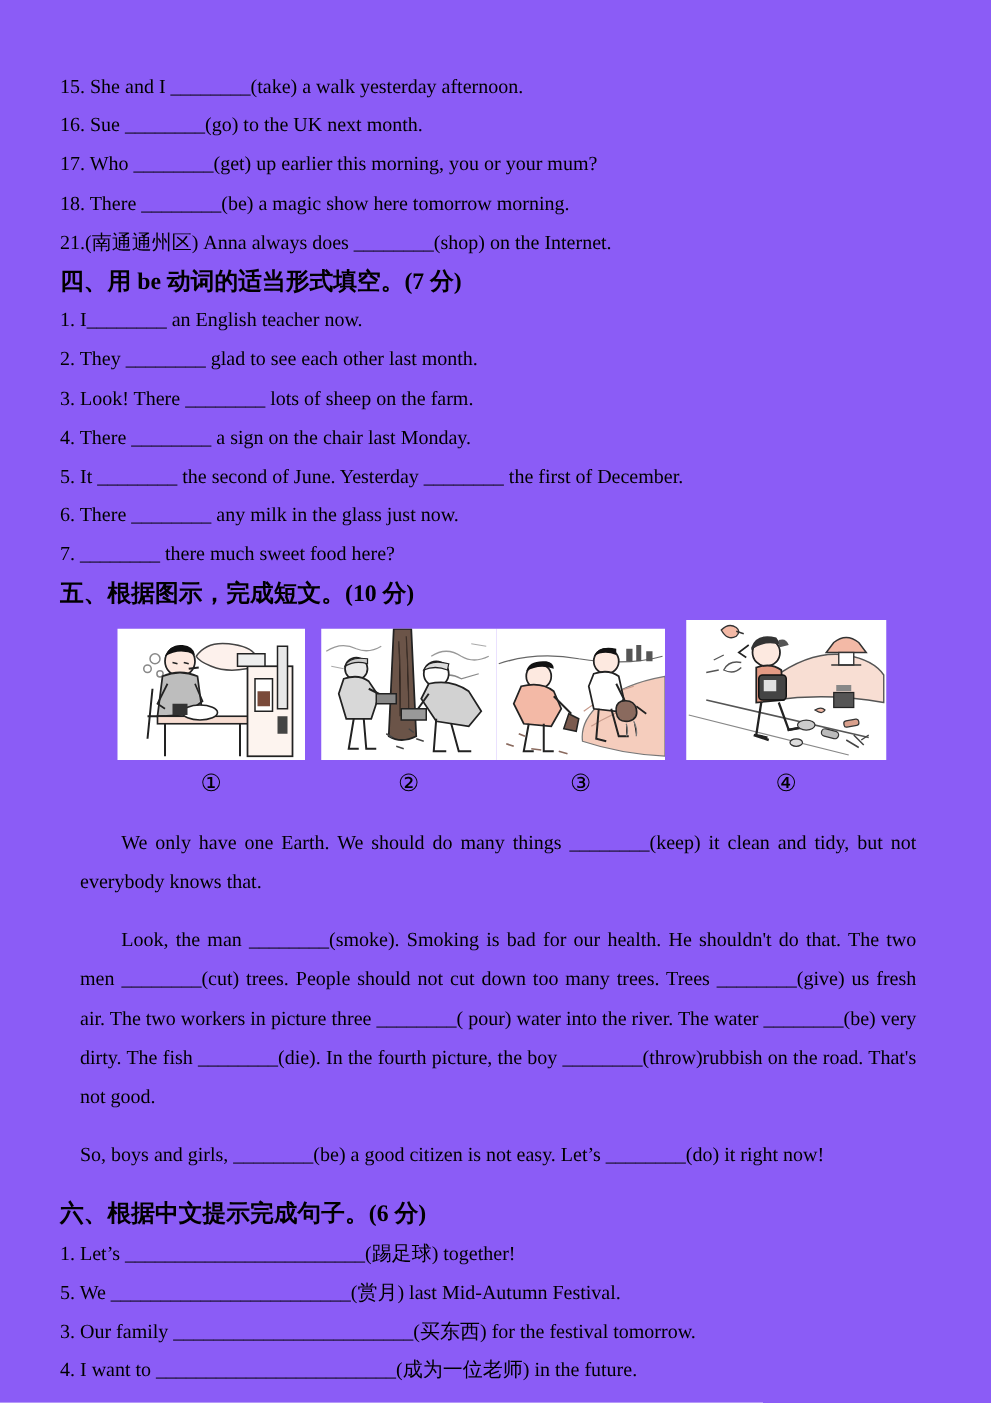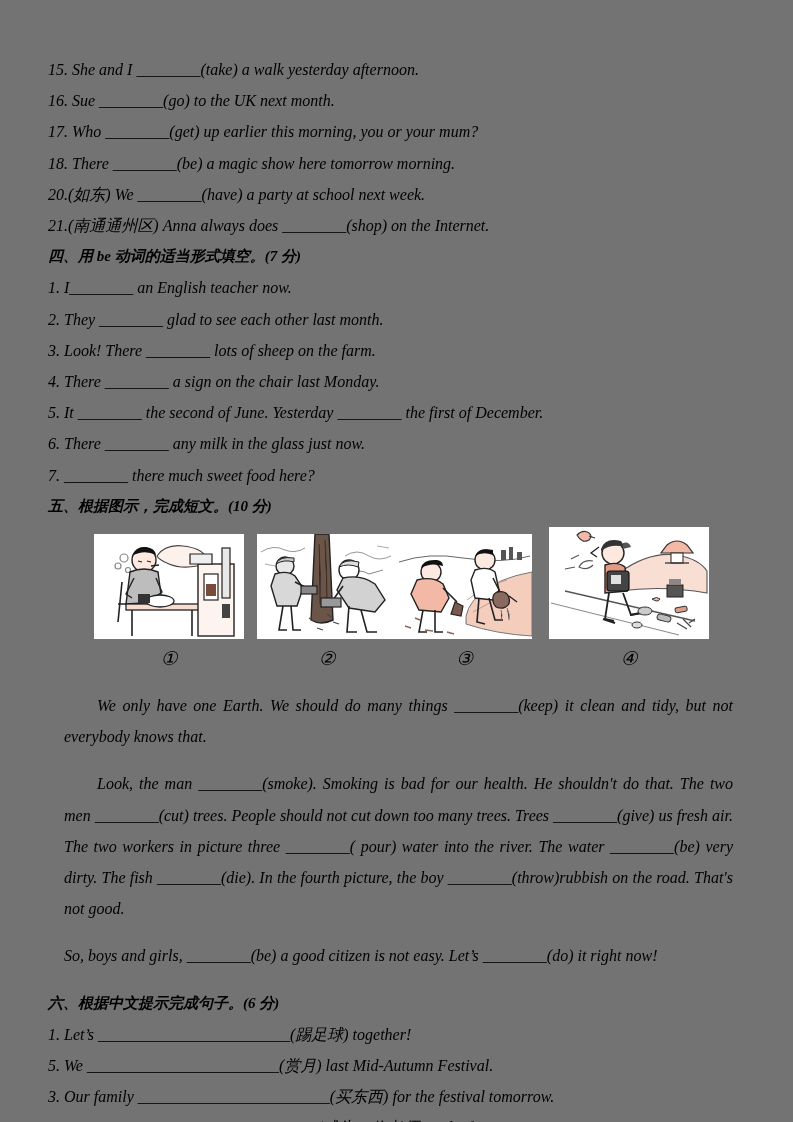--- a/index.html
+++ b/index.html
@@ -3,27 +3,27 @@
 <meta charset="utf-8">
 <style>
   html,body{margin:0;padding:0;}
   body{
     width:793px;height:1122px;background:#ffffff;color:#000;
     font-family:"Liberation Serif","DejaVu Serif",serif;
     overflow:hidden;
   }
   .page{
     box-sizing:border-box;width:793px;height:1122px;
-    padding:54px 44px 0 48px;background:#737373;font-style:italic;
+    padding:54px 44px 0 48px;background:#8b5cf6;
   }
   .line{
     font-size:16px;line-height:31.2px;white-space:nowrap;
   }
   .sec-title{
-    font-weight:bold;font-size:15px;line-height:31.2px;white-space:nowrap;
+    font-weight:bold;font-size:19px;line-height:31.2px;white-space:nowrap;
   }
   .figures{
     display:flex;align-items:flex-end;margin:5px 0 0 46px;height:112px;
   }
   .fig{display:flex;flex-direction:column;align-items:center;}
   .fig svg{display:block;background:#fff;}
   .fig-1{margin-right:13px;}
   .fig-2{margin-right:0;}
   .fig-3{margin-right:17px;}
   .fig-label{
@@ -38,21 +38,20 @@
 </head>
 <body>
 
 <div class="page">
 
   <div>
     <div class="line">15. She and I ________(take) a walk yesterday afternoon.</div>
     <div class="line">16. Sue ________(go) to the UK next month.</div>
     <div class="line">17. Who ________(get) up earlier this morning, you or your mum?</div>
     <div class="line">18. There ________(be) a magic show here tomorrow morning.</div>
-    <div class="line">20.(如东) We ________(have) a party at school next week.</div>
     <div class="line">21.(南通通州区) Anna always does ________(shop) on the Internet.</div>
   </div>
 
   <div>
     <div class="sec-title">四、用 be 动词的适当形式填空。(7 分)</div>
     <div class="line">1. I________  an English teacher now.</div>
     <div class="line">2. They ________  glad to see each other last month.</div>
     <div class="line">3. Look! There ________  lots of sheep on the farm.</div>
     <div class="line">4. There ________  a sign on the chair last Monday.</div>
     <div class="line">5. It ________  the second of June. Yesterday ________  the first of December.</div>

